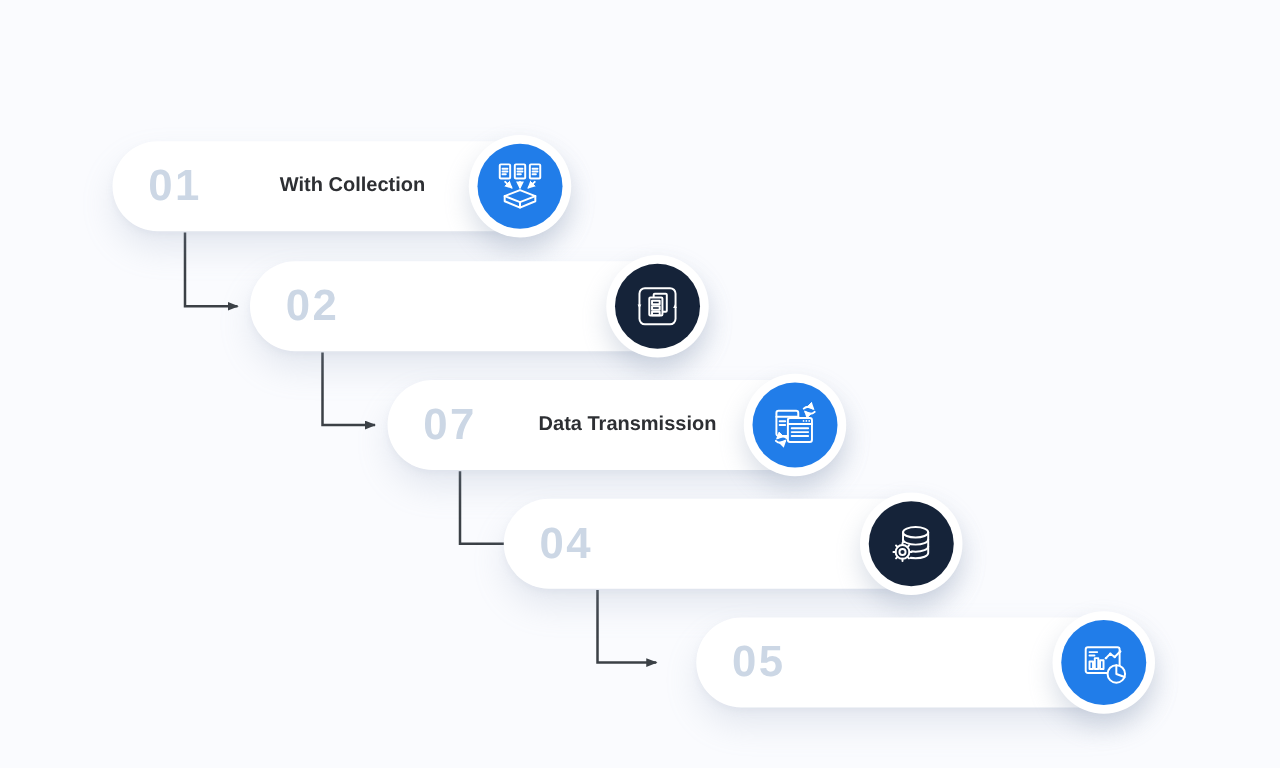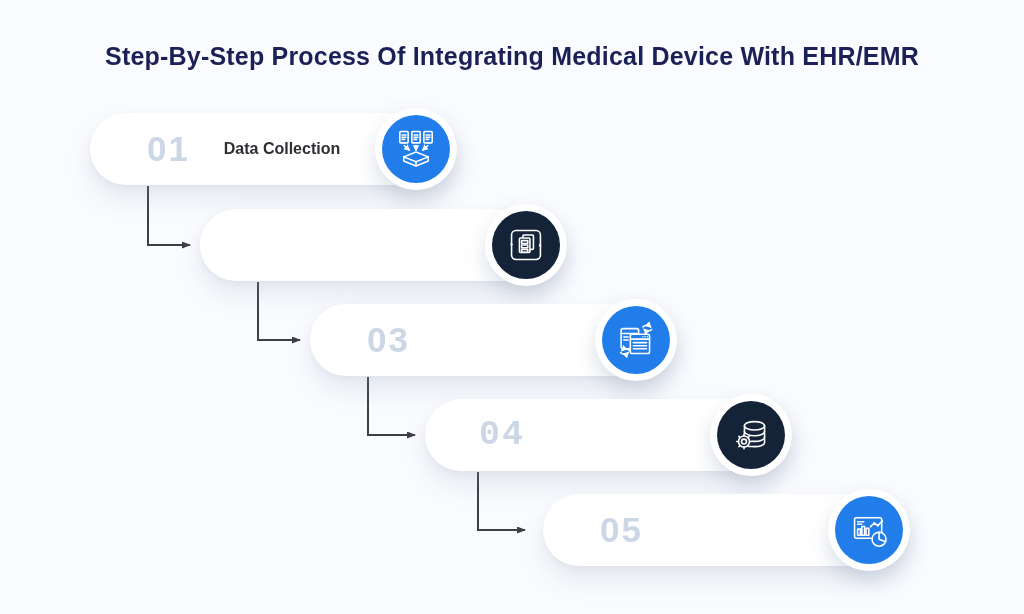--- a/index.html
+++ b/index.html
@@ -17,30 +17,30 @@
   }
 
   .flow-overlay{position:absolute;left:0;top:0;width:1024px;height:614px;pointer-events:none;}
   .flow-path{stroke:var(--arrow,#3b4046);stroke-width:2;fill:none;}
   .flow-head{fill:var(--arrow,#3b4046);}
 
   .step{position:absolute;width:362px;height:72px;}
   .step-1{left:90px;top:113px;}
   .step-2{left:200px;top:209px;}
   .step-3{left:310px;top:304px;}
-  .step-4{left:425px;top:399px;font-family:Liberation Mono, monospace;}
-  .step-5{left:543px;top:494px;}
+  .step-4{left:403px;top:399px;}
+  .step-5{left:557px;top:494px;}
 
   .pill{
     position:absolute;inset:0;background:var(--pill,#ffffff);
     border-radius:36px;display:flex;align-items:center;
     box-shadow:0 14px 26px rgba(145,160,185,.20),0 3px 6px rgba(145,160,185,.10);
   }
   .num{
-    width:100px;text-align:right;font-size:35px;font-weight:700;
+    width:100px;text-align:center;font-size:35px;font-weight:700;
     letter-spacing:2px;color:var(--number,#ccd7e5);
   }
   .label{
     flex:1;text-align:center;margin-right:78px;
     font-size:16px;font-weight:700;line-height:1.4;
     color:var(--label,#2d2f33);white-space:pre-line;
   }
 
   .icon-ring{
     position:absolute;right:-5px;top:-5px;width:82px;height:82px;border-radius:50%;
@@ -55,38 +55,37 @@
   .icon-svg .fill-w{fill:#fff;stroke:none;}
   .icon-circle.blue .occlude{fill:var(--icon-blue,#217de9);}
   .icon-circle.navy .occlude{fill:var(--icon-navy,#152339);}
   .icon-svg .noline{stroke:none;}
 </style>
 </head>
 <body>
 
 <div class="canvas">
 
-  <h1 class="title">Step-By-Step Process Of Integrating Medical Device With EHR/EMR</h1>
 
   <svg class="flow-overlay" viewBox="0 0 1024 614">
     <defs>
       <marker id="flowHead" markerUnits="userSpaceOnUse" markerWidth="9" markerHeight="8" refX="8" refY="3.5" orient="auto">
         <path class="flow-head" d="M0 0 L9 3.5 L0 7 Z"></path>
       </marker>
     </defs>
     <path class="flow-path" d="M148 186 L148 245 L190 245" marker-end="url(#flowHead)"></path>
     <path class="flow-path" d="M258 282 L258 340 L300 340" marker-end="url(#flowHead)"></path>
     <path class="flow-path" d="M368 377 L368 435 L415 435" marker-end="url(#flowHead)"></path>
     <path class="flow-path" d="M478 472 L478 530 L525 530" marker-end="url(#flowHead)"></path>
   </svg>
 
   <div class="step step-1">
     <div class="pill">
       <span class="num">01</span>
-      <span class="label">Data Collection</span>
+      <span class="label">With Collection</span>
     </div>
     <div class="icon-ring">
       <div class="icon-circle blue">
         <svg class="icon-svg" viewBox="0 0 48 48" width="42" height="42">
           <defs>
             <marker id="ah1" markerWidth="4" markerHeight="4" refX="3" refY="2" orient="auto">
               <path d="M0 0 L4 2 L0 4 Z" class="fill-w"></path>
             </marker>
           </defs>
           <rect x="5.5" y="4" width="9.5" height="13" rx="1"></rect>
@@ -101,40 +100,42 @@
           <path d="M24 27.5 L38 33 L24 38.5 L10 33 Z"></path>
           <path d="M10 33v4.7 L24 43.5 l14 -5.8 V33"></path>
           <path d="M24 38.5v5"></path>
         </svg>
       </div>
     </div>
   </div>
 
   <div class="step step-2">
     <div class="pill">
+      <span class="num">02</span>
     </div>
     <div class="icon-ring">
       <div class="icon-circle navy">
         <svg class="icon-svg" viewBox="0 0 48 48" width="42" height="42">
           <rect x="7.5" y="7.5" width="33" height="33" rx="5"></rect>
           <path d="M5.8 22.5 l1.7 3.4 1.7 -3.4 Z" class="fill-w"></path>
           <path d="M38.3 25.5 l1.7 -3.4 1.7 3.4 Z" class="fill-w"></path>
           <rect x="20.5" y="12.5" width="12" height="16.5" rx="1"></rect>
           <rect x="16.5" y="16" width="12" height="16.5" rx="1" class="occlude"></rect>
           <rect x="19" y="19" width="7" height="3.2"></rect>
           <rect x="19" y="24" width="7" height="3.2"></rect>
           <rect x="19" y="29" width="7" height="3.2"></rect>
         </svg>
       </div>
     </div>
   </div>
 
   <div class="step step-3">
     <div class="pill">
-      <span class="num">03</span>
+      <span class="num">07</span>
+      <span class="label">Data Transmission</span>
     </div>
     <div class="icon-ring">
       <div class="icon-circle blue">
         <svg class="icon-svg" viewBox="0 0 48 48" width="42" height="42">
           <defs>
             <marker id="ah3" markerWidth="4" markerHeight="4" refX="3" refY="2" orient="auto">
               <path d="M0 0 L4 2 L0 4 Z" class="fill-w"></path>
             </marker>
           </defs>
           <rect x="7" y="11" width="20" height="23" rx="2"></rect>

